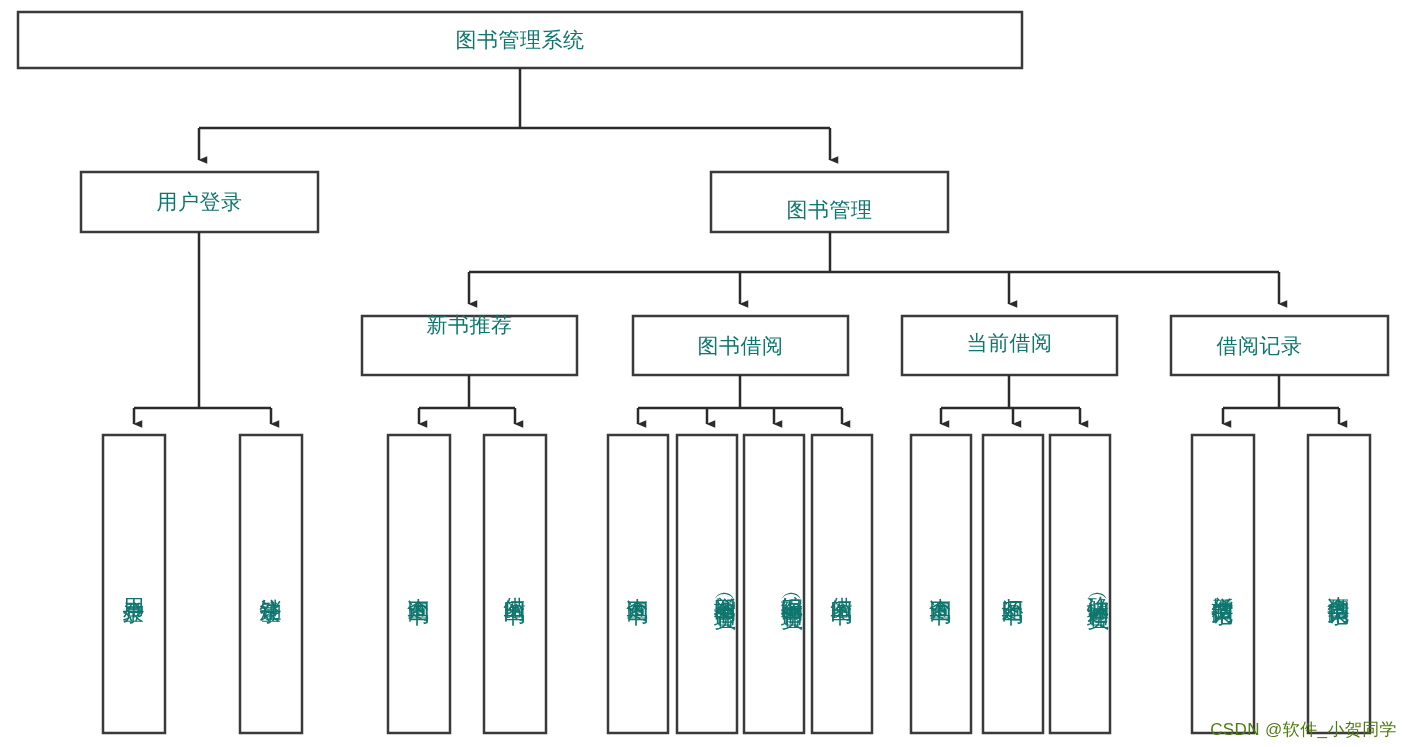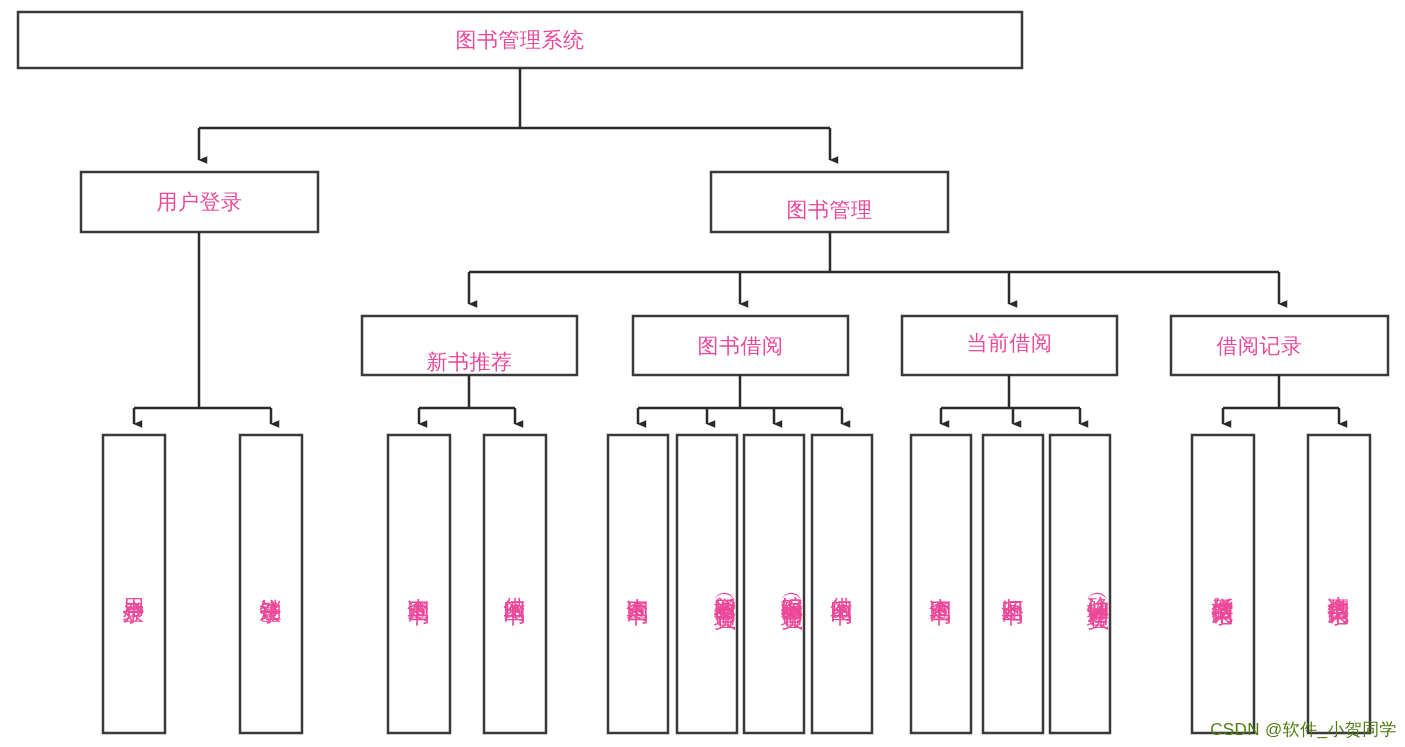--- a/index.html
+++ b/index.html
@@ -39,21 +39,21 @@
   }
   .arrow-head {
     fill: #2b2b2b;
     stroke: none;
   }
   .node-label {
     position: absolute;
     display: flex;
     align-items: center;
     justify-content: center;
-    color: #ec4899;
+    color: #0f766e;
     font-family: "Liberation Sans", "DejaVu Sans", sans-serif;
     pointer-events: none;
     box-sizing: border-box;
   }
   .node-label.horizontal {
     font-size: 21px;
     letter-spacing: 0.5px;
     line-height: 1.1;
     white-space: nowrap;
   }
@@ -156,21 +156,21 @@
       <path class="connector" marker-end="url(#arrow)" d="M 1223 408 L 1223 424"></path>
       <path class="connector" marker-end="url(#arrow)" d="M 1339 408 L 1339 424"></path>
     </g>
   </svg>
 
   <div class="node-label horizontal" style="left:18px; top:12px; width:1004px; height:56px;">图书管理系统</div>
 
   <div class="node-label horizontal" style="left:81px; top:172px; width:237px; height:60px;">用户登录</div>
   <div class="node-label horizontal" style="left:711px; top:172px; width:237px; height:76px;">图书管理</div>
 
-  <div class="node-label horizontal" style="left:362px; top:332px; width:215px; height:59px;">新书推荐</div>
+  <div class="node-label horizontal" style="left:362px; top:297px; width:215px; height:59px;font-family:Liberation Mono, monospace;">新书推荐</div>
   <div class="node-label horizontal" style="left:633px; top:316px; width:215px; height:59px;border-radius:12px;">图书借阅</div>
   <div class="node-label horizontal" style="left:902px; top:316px; width:215px; height:53px;">当前借阅</div>
   <div class="node-label horizontal" style="left:1171px; top:316px; width:177px; height:59px;">借阅记录</div>
 
   <div class="node-label vertical" style="left:103px; top:435px; width:62px; height:298px;">用户登录</div>
   <div class="node-label vertical" style="left:240px; top:435px; width:62px; height:298px;">注销登录</div>
   <div class="node-label vertical" style="left:388px; top:435px; width:62px; height:298px;">查询图书</div>
   <div class="node-label vertical" style="left:484px; top:435px; width:62px; height:298px;">借阅图书</div>
   <div class="node-label vertical" style="left:608px; top:435px; width:60px; height:298px;">查询图书</div>
   <div class="node-label vertical" style="left:677px; top:435px; width:60px; height:298px; align-items:flex-start; padding-top:6px;">新增图书（管理员）</div>

